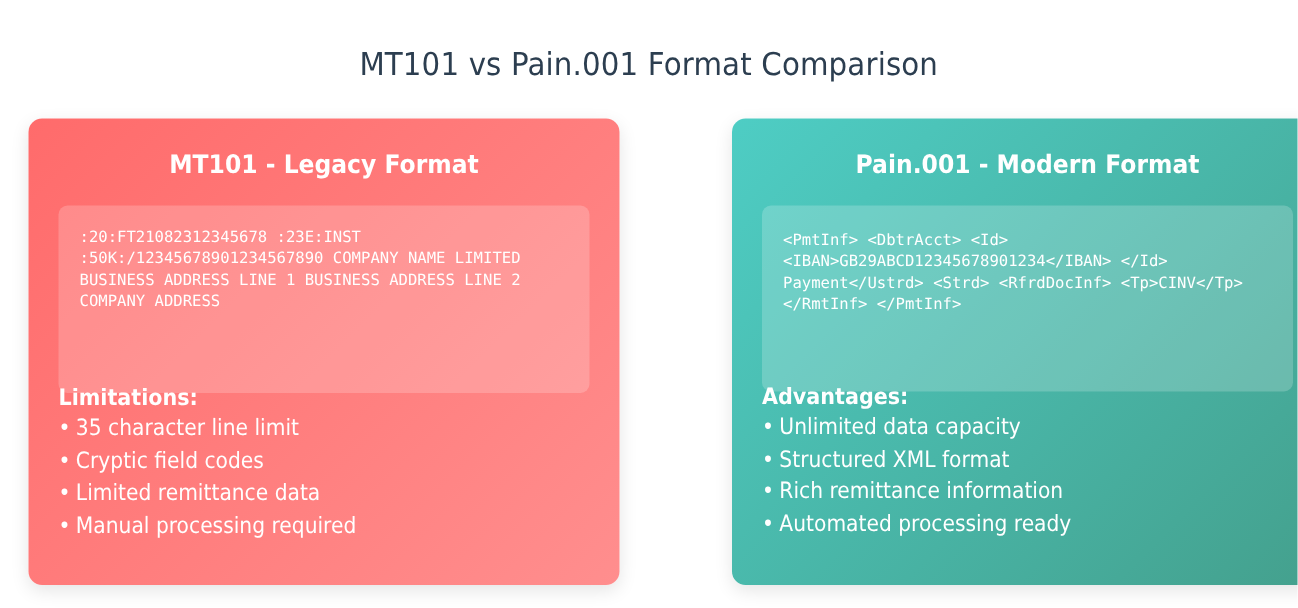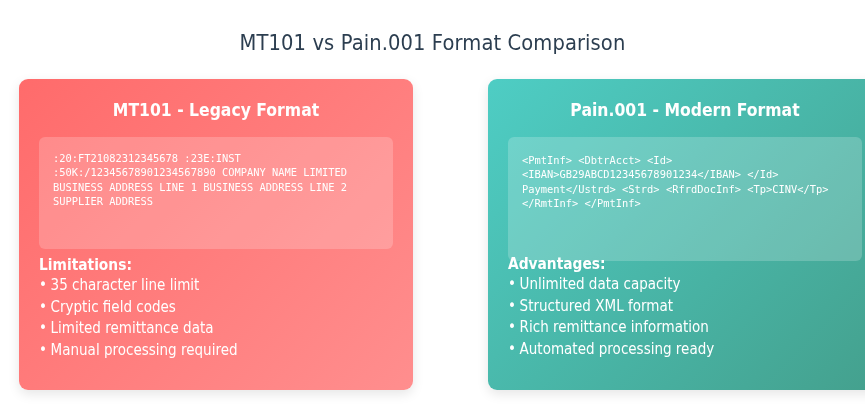--- a/index.html
+++ b/index.html
@@ -31,21 +31,21 @@
     }
     .code-box {
       position: absolute; left: 20px; right: 20px;
       background: rgba(255,255,255,0.2);
       border-radius: 6px;
       font-family: "DejaVu Sans Mono", "Liberation Mono", monospace;
       font-size: 10.4px; line-height: 14.3px;
       padding: 14px 14px; white-space: normal; word-break: normal;
       color: #ffffff;
     }
-    .card.legacy .code-box { top: 58px; height: 112px; padding-top: 14px; }
+    .card.legacy .code-box { top: 58px; height: 125px; padding-top: 14px; }
     .card.modern .code-box { top: 58px; height: 124px; padding-top: 16px; }
     .code-line { display: block; white-space: pre; }
     .points { position: absolute; left: 20px; right: 20px; font-size: 15.5px; font-family: "DejaVu Sans", sans-serif; }
     .card.legacy .points { top: 176px; }
     .card.modern .points { top: 175px; }
     .points-heading { font-weight: bold; font-size: 15px; line-height: 20px; transform-origin: left; transform: scaleX(0.92); display: inline-block; }
     .point-item { line-height: 21.5px; font-size: 15px; transform-origin: left; transform: scaleX(0.9); white-space: nowrap; }
     .point-item .bullet { margin-right: 4px; }
   </style>
 </head>
@@ -53,21 +53,21 @@
 
 <div class="page">
   <h1 class="page-title">MT101 vs Pain.001 Format Comparison</h1>
 
   <div class="card legacy">
     <div class="card-title">MT101 - Legacy Format</div>
     <div class="code-box">
       <span class="code-line">:20:FT21082312345678 :23E:INST</span>
       <span class="code-line">:50K:/12345678901234567890 COMPANY NAME LIMITED</span>
       <span class="code-line">BUSINESS ADDRESS LINE 1 BUSINESS ADDRESS LINE 2</span>
-      <span class="code-line">SUPPLIER ADDRESS</span>
+      <span class="code-line">COMPANY ADDRESS</span>
     </div>
     <div class="points">
       <div><span class="points-heading">Limitations:</span></div>
       <div class="point-item">
         <span class="bullet">•</span><span>35 character line limit</span>
       </div>
       <div class="point-item">
         <span class="bullet">•</span><span>Cryptic field codes</span>
       </div>
       <div class="point-item">

